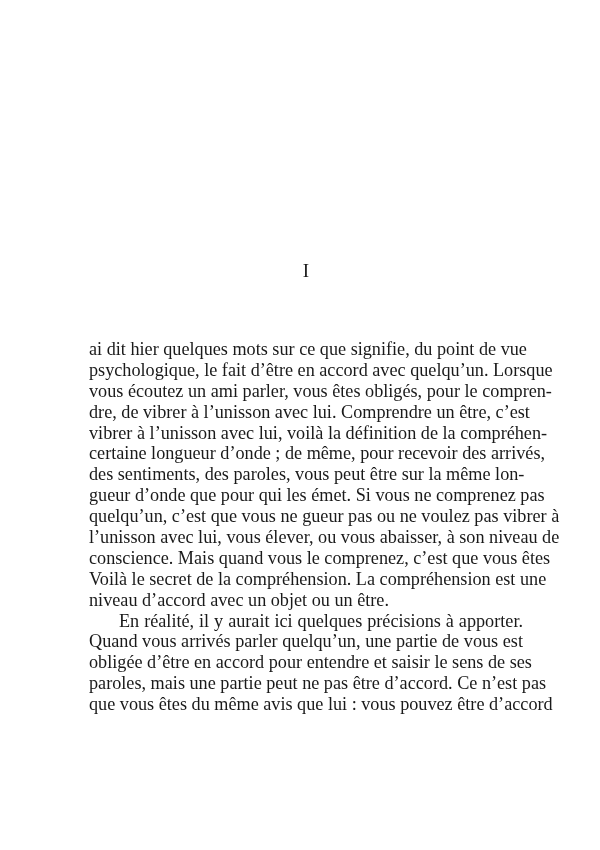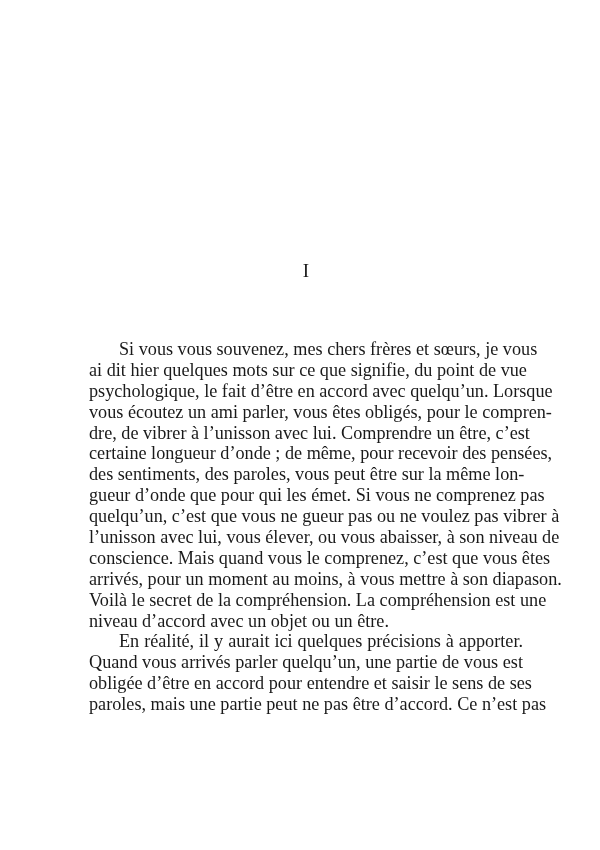--- a/index.html
+++ b/index.html
@@ -47,35 +47,35 @@
     }
   </style>
 </head>
 <body>
 
 <div>
   <div class="chapter-number">I</div>
 
   <div class="body-text">
     <div>
-      <span class="line indent">Si vous vous souvenez, mes chers frères et sœurs, je vous</span>
       <span class="line">ai dit hier quelques mots sur ce que signifie, du point de vue</span>
       <span class="line">psychologique, le fait d’être en accord avec quelqu’un. Lorsque</span>
       <span class="line">vous écoutez un ami parler, vous êtes obligés, pour le compren-</span>
       <span class="line">dre, de vibrer à l’unisson avec lui. Comprendre un être, c’est</span>
-      <span class="line">certaine longueur d’onde ; de même, pour recevoir des pensées,</span>
+      <span class="line">vibrer à l’unisson avec lui, voilà la définition de la compréhen-</span>
+      <span class="line">certaine longueur d’onde ; de même, pour recevoir des arrivés,</span>
       <span class="line">des sentiments, des paroles, vous peut être sur la même lon-</span>
       <span class="line">gueur d’onde que pour qui les émet. Si vous ne comprenez pas</span>
       <span class="line">quelqu’un, c’est que vous ne gueur pas ou ne voulez pas vibrer à</span>
       <span class="line">l’unisson avec lui, vous élever, ou vous abaisser, à son niveau de</span>
       <span class="line">conscience. Mais quand vous le comprenez, c’est que vous êtes</span>
-      <span class="line">arrivés, pour un moment au moins, à vous mettre à son diapason.</span>
       <span class="line">Voilà le secret de la compréhension. La compréhension est une</span>
       <span class="line last">niveau d’accord avec un objet ou un être.</span>
     </div>
     <div>
       <span class="line indent">En réalité, il y aurait ici quelques précisions à apporter.</span>
       <span class="line">Quand vous arrivés parler quelqu’un, une partie de vous est</span>
       <span class="line">obligée d’être en accord pour entendre et saisir le sens de ses</span>
       <span class="line">paroles, mais une partie peut ne pas être d’accord. Ce n’est pas</span>
+      <span class="line">que vous êtes du même avis que lui : vous pouvez être d’accord</span>
     </div>
   </div>
 </div>
 
 </body></html>

